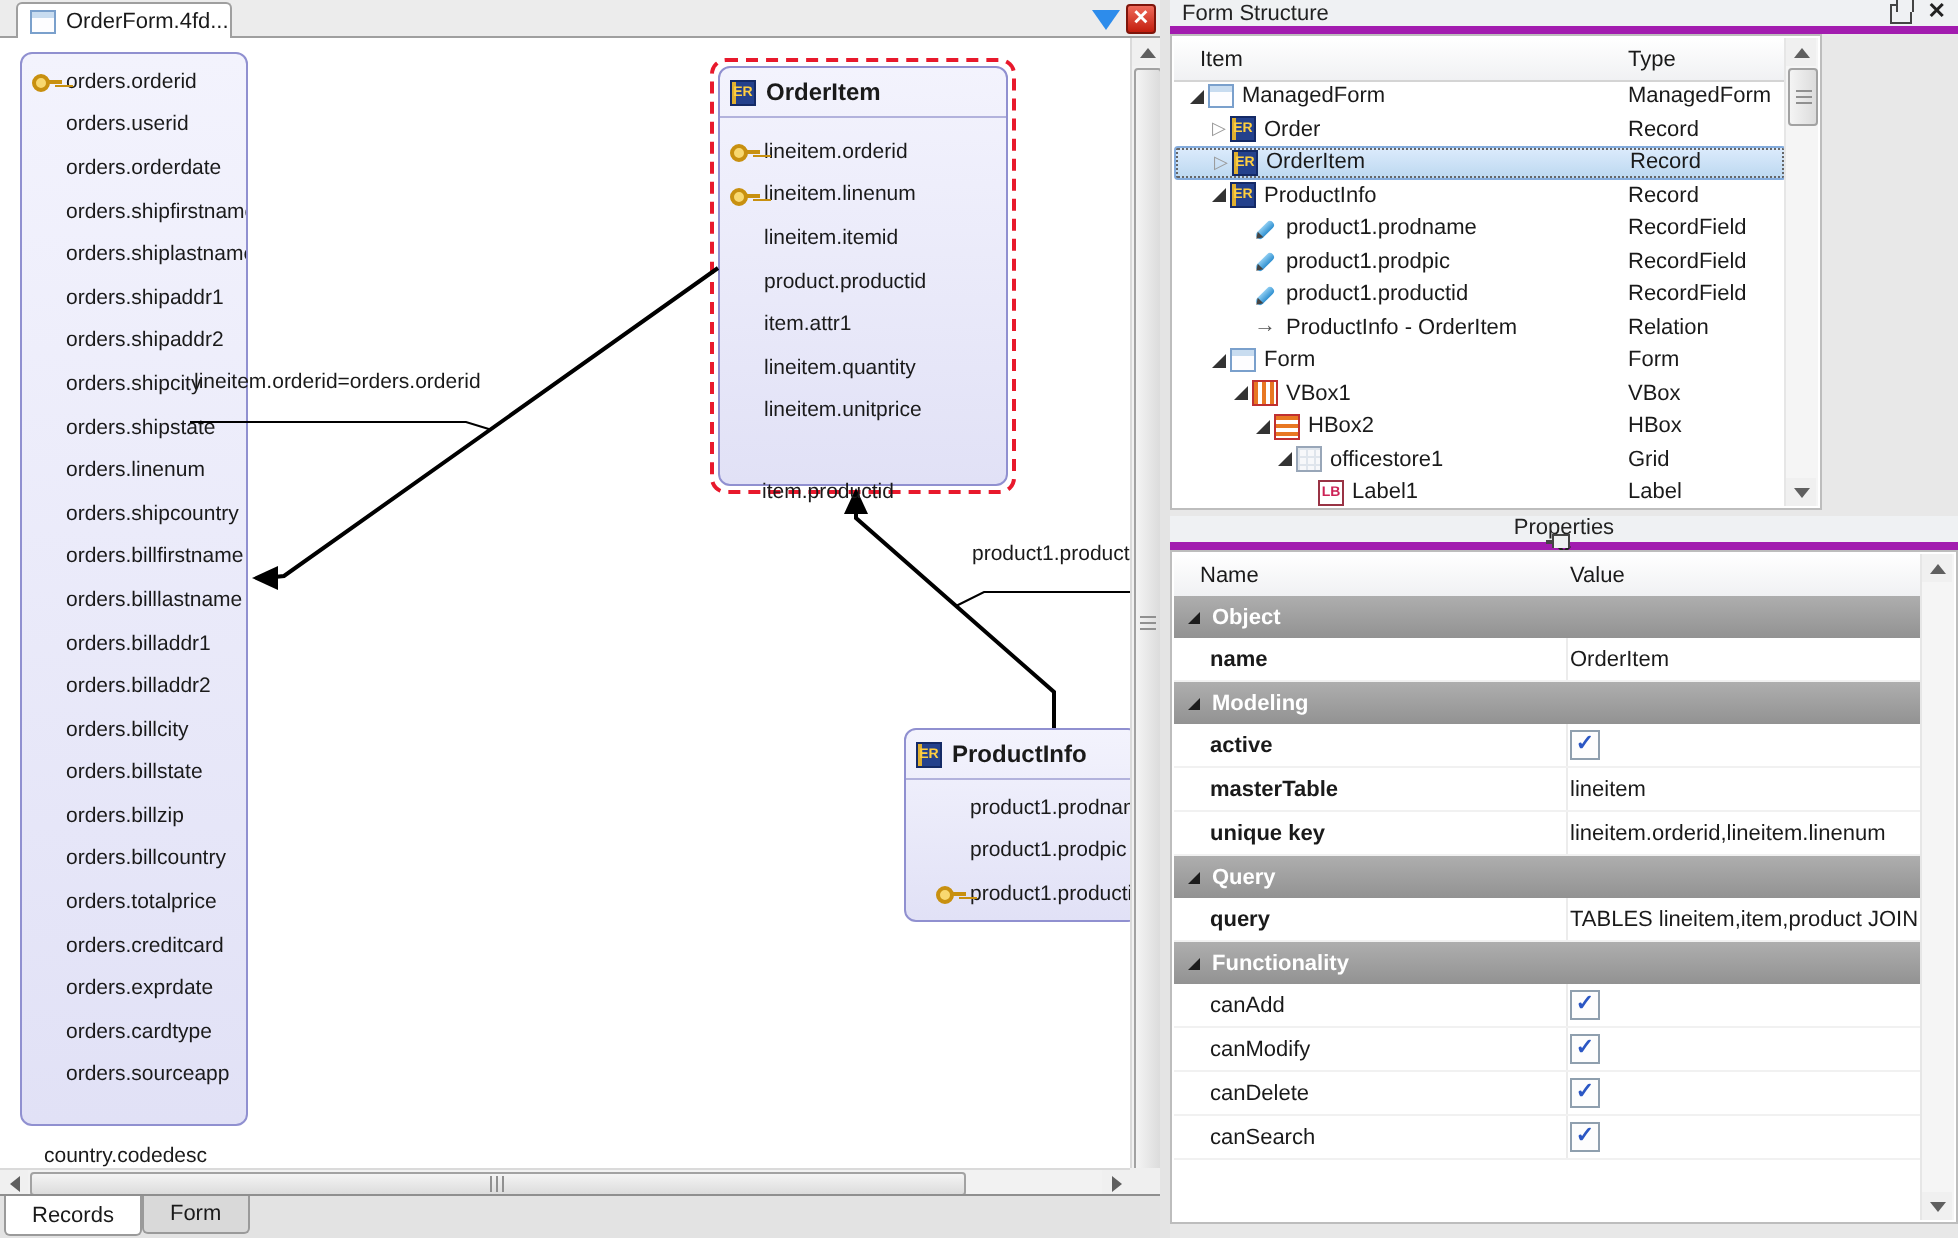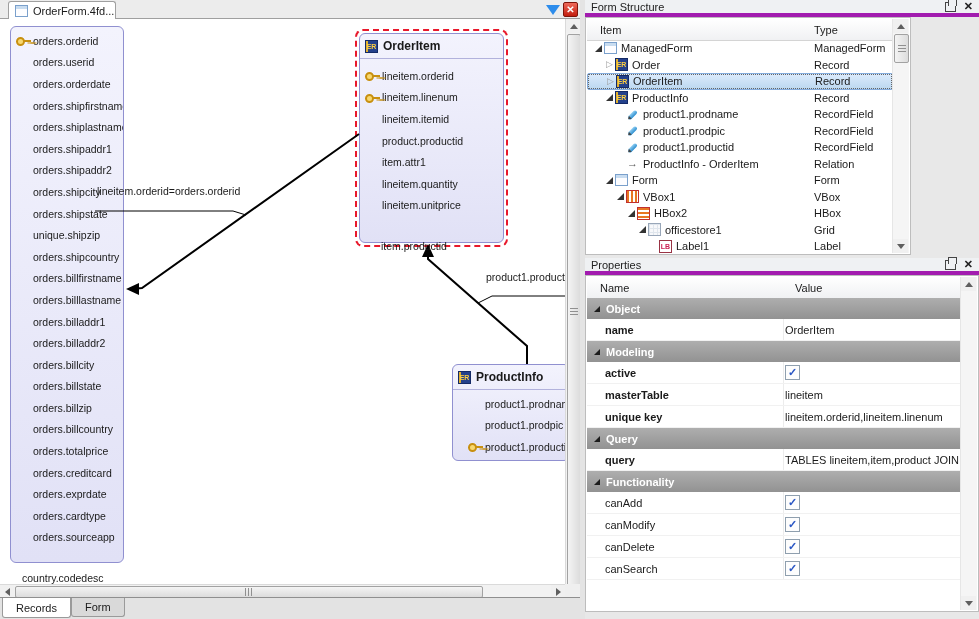--- a/index.html
+++ b/index.html
@@ -51,27 +51,27 @@
 
   
   #splitter{left:580px;top:0;width:5px;height:619px;background:#e4e4e4;}
   .ptitle{height:17px;background:#eff1f3;border-bottom:4px solid #a21caf;display:flex;align-items:center;padding:0 6px;color:#222;}
   .ptitle .sp{flex:1;}
   .i-float{width:9px;height:8px;border:1px solid #444;position:relative;background:#eff1f3;margin-right:8px;}
   .i-float::before{content:"";position:absolute;left:2px;top:-4px;width:7px;height:6px;border:1px solid #444;border-bottom:none;background:#eff1f3;}
   .pclose{font-weight:bold;font-size:11px;color:#222;line-height:11px;}
   #fs-title{left:585px;top:0;width:394px;}
   #fs-body{left:585px;top:17px;width:326px;height:238px;background:#fff;border:1px solid #bdbdbd;}
-  #pr-title{left:585px;top:258px;width:394px;}
+  #pr-title{left:585px;top:258px;width:394px;flex-direction:column;}
   #pr-body{left:585px;top:275px;width:394px;height:337px;background:#fff;border:1px solid #bdbdbd;}
   .phead{position:absolute;left:1px;right:1px;top:1px;height:21px;background:linear-gradient(#ffffff,#f0f1f3);border-bottom:1px solid #d4d4d4;display:flex;align-items:center;}
   .phead .c1{padding-left:13px;}
   .phead .c2{position:absolute;}
   #fs-body .phead .c2{left:227px;}
-  #pr-body .phead .c2{left:208px;}
+  #pr-body .phead .c2{left:198px;}
   .rows{position:absolute;left:1px;right:17px;top:22px;bottom:1px;overflow:hidden;}
 
   
   .trow{height:16.5px;display:flex;align-items:center;position:relative;}
   .trow.sel{background:linear-gradient(#dcebfc,#bcd8f0);border:1px solid #84acdd;border-radius:2px;outline:1px dotted #666;outline-offset:-2px;height:16.5px;box-sizing:border-box;}
   .ind{flex:none;}
   .arr{width:11px;flex:none;display:flex;justify-content:center;align-items:center;}
   .arr-exp{width:0;height:0;border-bottom:7px solid #333;border-left:7px solid transparent;}
   .arr-col{color:#9a9a9a;font-size:9px;line-height:9px;}
   .tlabel{margin-left:4px;white-space:nowrap;}
@@ -161,21 +161,21 @@
         <div class="frow">
           <span class="gut"></span>
           <span>orders.shipcity</span>
         </div>
         <div class="frow">
           <span class="gut"></span>
           <span>orders.shipstate</span>
         </div>
         <div class="frow">
           <span class="gut"></span>
-          <span>unique.shipzip</span>
+          <span>orders.linenum</span>
         </div>
         <div class="frow">
           <span class="gut"></span>
           <span>orders.shipcountry</span>
         </div>
         <div class="frow">
           <span class="gut"></span>
           <span>orders.billfirstname</span>
         </div>
         <div class="frow">

